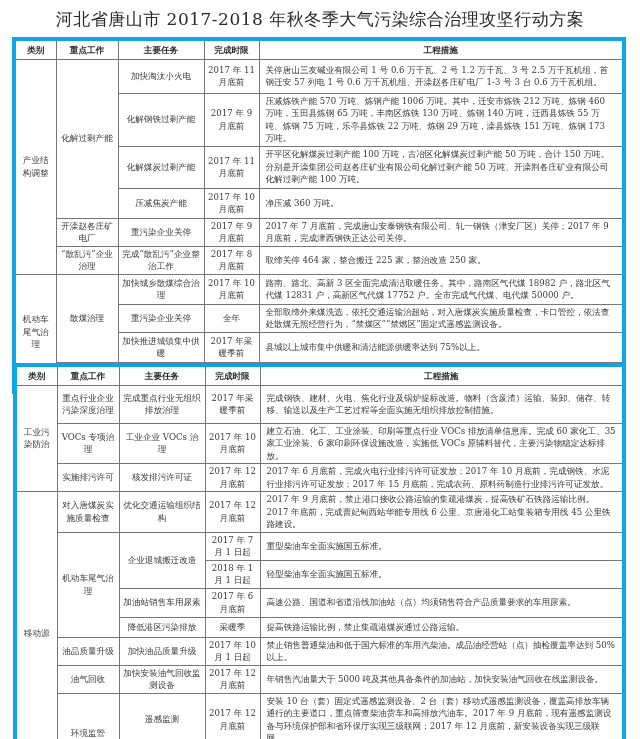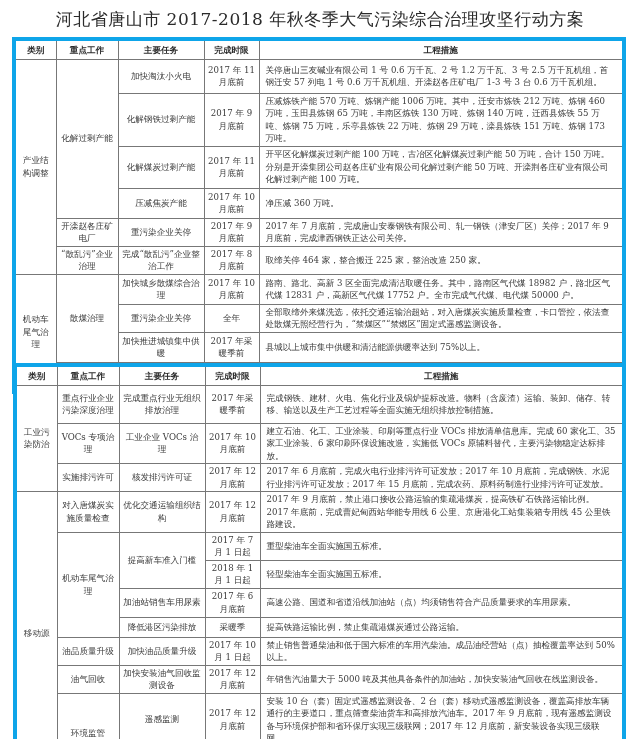--- a/index.html
+++ b/index.html
@@ -146,21 +146,21 @@
   </tr>
   <tr style="height:28px">
     <td class="c" rowspan="9">移动源</td>
     <td class="c">对入唐煤炭实施质量检查</td>
     <td class="c">优化交通运输组织结构</td>
     <td class="c">2017 年 12 月底前</td>
     <td class="m">2017 年 9 月底前，禁止港口接收公路运输的集疏港煤炭，提高铁矿石铁路运输比例。2017 年底前，完成曹妃甸西站华能专用线 6 公里、京唐港化工站集装箱专用线 45 公里铁路建设。</td>
   </tr>
   <tr style="height:28px">
     <td class="c" rowspan="4">机动车尾气治理</td>
-    <td class="c" rowspan="2">提高新车准入门槛</td>
+    <td class="c" rowspan="2">企业退城搬迁改造</td>
     <td class="c">2017 年 7 月 1 日起</td>
     <td class="m">重型柴油车全面实施国五标准。</td>
   </tr>
   <tr style="height:28px">
     <td class="c">2018 年 1 月 1 日起</td>
     <td class="m">轻型柴油车全面实施国五标准。</td>
   </tr>
   <tr style="height:29px">
     <td class="c">加油站销售车用尿素</td>
     <td class="c">2017 年 6 月底前</td>

